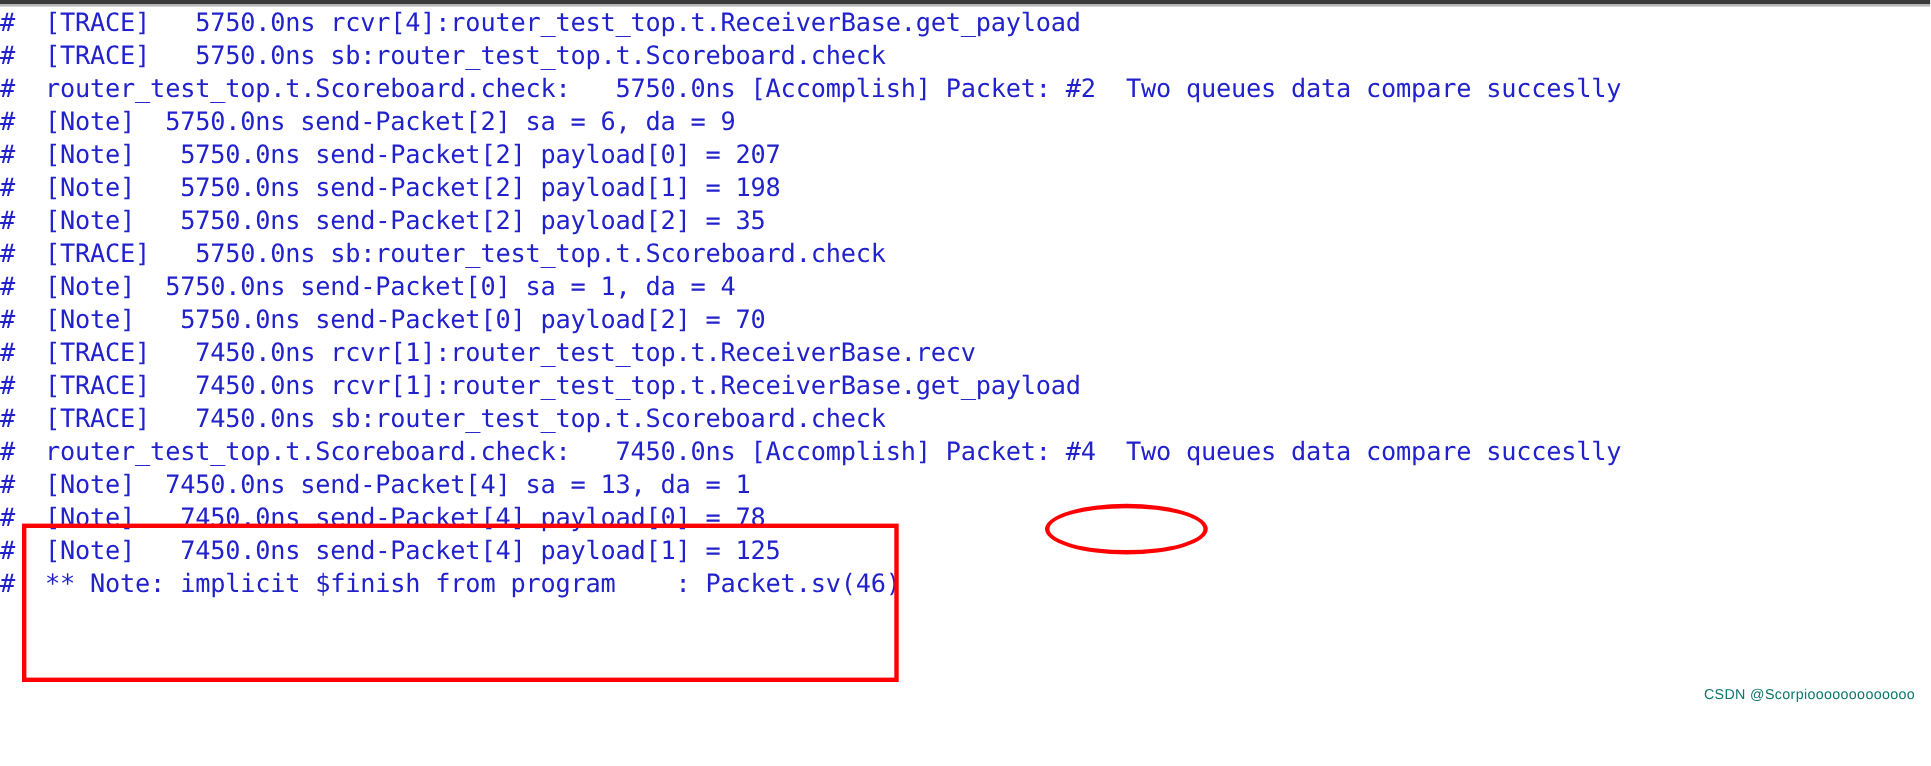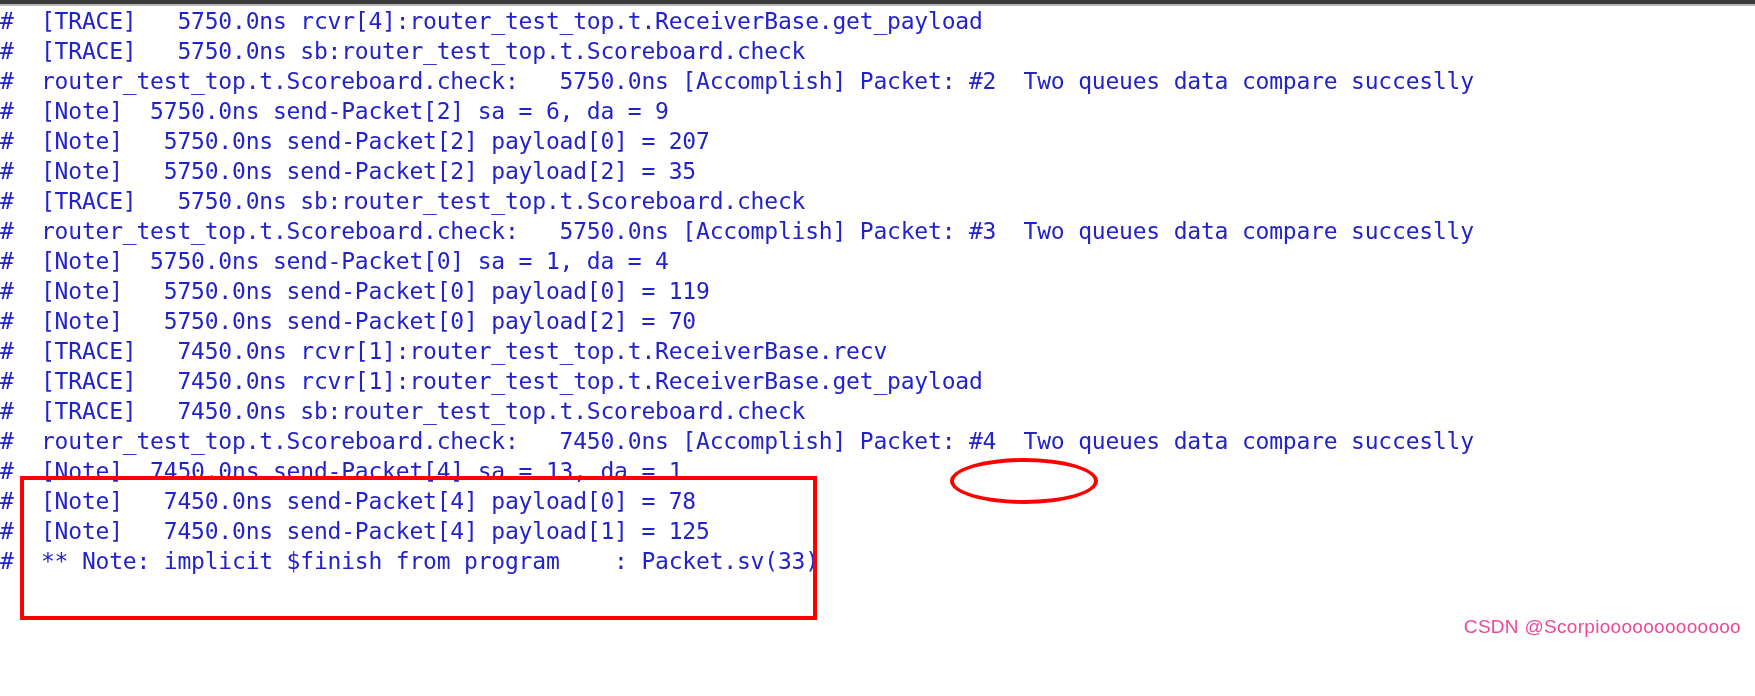--- a/index.html
+++ b/index.html
@@ -75,54 +75,53 @@
     box-sizing: border-box;
     pointer-events: none;
   }
 
   
   #watermark {
     position: absolute;
     right: 14px;
     bottom: 22px;
     font-family: "Liberation Sans", sans-serif;
-    font-size: 19px;
-    color: #ec4899;
+    font-size: 13px;
+    color: #0f766e;
     letter-spacing: .3px;
     white-space: nowrap;
   }
 </style>
 </head>
 <body>
 
 <div id="screen">
 
   <div id="top-rule"></div>
   <div id="top-rule-2"></div>
 
   <div id="console">
       <span class="log-line">#  [TRACE]   5750.0ns rcvr[4]:router_test_top.t.ReceiverBase.get_payload</span>
       <span class="log-line">#  [TRACE]   5750.0ns sb:router_test_top.t.Scoreboard.check</span>
       <span class="log-line">#  router_test_top.t.Scoreboard.check:   5750.0ns [Accomplish] Packet: #2  Two queues data compare succeslly</span>
       <span class="log-line">#  [Note]  5750.0ns send-Packet[2] sa = 6, da = 9</span>
       <span class="log-line">#  [Note]   5750.0ns send-Packet[2] payload[0] = 207</span>
+      <span class="log-line">#  [Note]   5750.0ns send-Packet[2] payload[1] = 198</span>
       <span class="log-line">#  [Note]   5750.0ns send-Packet[2] payload[2] = 35</span>
       <span class="log-line">#  [TRACE]   5750.0ns sb:router_test_top.t.Scoreboard.check</span>
-      <span class="log-line">#  router_test_top.t.Scoreboard.check:   5750.0ns [Accomplish] Packet: #3  Two queues data compare succeslly</span>
       <span class="log-line">#  [Note]  5750.0ns send-Packet[0] sa = 1, da = 4</span>
-      <span class="log-line">#  [Note]   5750.0ns send-Packet[0] payload[0] = 119</span>
       <span class="log-line">#  [Note]   5750.0ns send-Packet[0] payload[2] = 70</span>
       <span class="log-line">#  [TRACE]   7450.0ns rcvr[1]:router_test_top.t.ReceiverBase.recv</span>
       <span class="log-line">#  [TRACE]   7450.0ns rcvr[1]:router_test_top.t.ReceiverBase.get_payload</span>
       <span class="log-line">#  [TRACE]   7450.0ns sb:router_test_top.t.Scoreboard.check</span>
       <span class="log-line">#  router_test_top.t.Scoreboard.check:   7450.0ns [Accomplish] Packet: #4  Two queues data compare succeslly</span>
       <span class="log-line">#  [Note]  7450.0ns send-Packet[4] sa = 13, da = 1</span>
       <span class="log-line">#  [Note]   7450.0ns send-Packet[4] payload[0] = 78</span>
       <span class="log-line">#  [Note]   7450.0ns send-Packet[4] payload[1] = 125</span>
-      <span class="log-line">#  ** Note: implicit $finish from program    : Packet.sv(33)</span>
+      <span class="log-line">#  ** Note: implicit $finish from program    : Packet.sv(46)</span>
     </div>
 
   <div id="red-box"></div>
   <div id="red-ellipse"></div>
 
   <div id="watermark">CSDN @Scorpiooooooooooooo</div>
 
 </div>
 
 </body></html>

